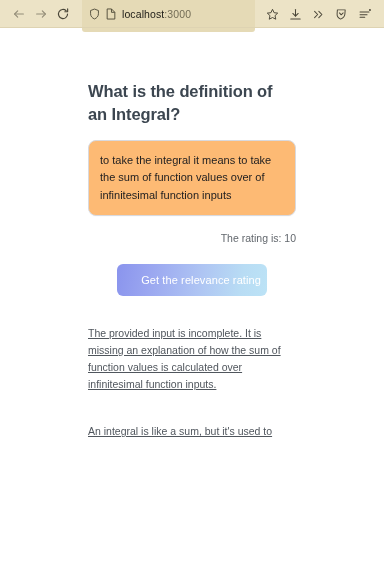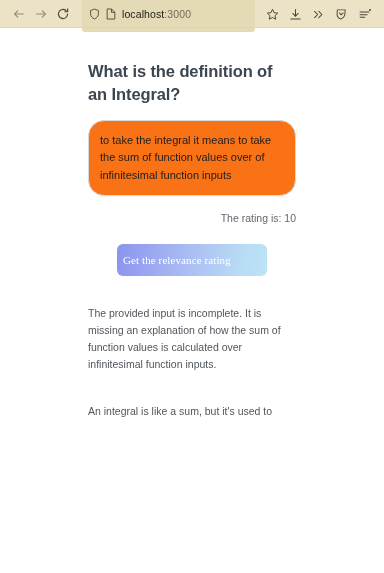--- a/index.html
+++ b/index.html
@@ -86,40 +86,41 @@
     position: relative;
   }
 
   
   .page {
     padding: 12px;
     background: #ffffff;
     height: 390px;
     box-sizing: border-box;
     overflow: hidden;
+    margin-top: 20px;
   }
   .content {
     width: 208px;
     margin: 0 auto;
     padding-top: 20px;
   }
 
   .page-title {
     font-size: 16.5px;
     line-height: 1.42;
     font-weight: 700;
     color: #3c4650;
     margin: 0 0 13px 0;
     letter-spacing: -0.1px;
   }
 
   .answer-box {
     border: 1px solid #d9d9dd;
-    border-radius: 16px;
-    background: #f97316;
+    border-radius: 8px;
+    background: #fdba74;
     padding: 11px 11px 12px 11px;
     box-sizing: border-box;
     height: 76px;
     font-size: 11px;
     line-height: 1.58;
     color: #1d1d1f;
     overflow: hidden;
     box-shadow: 0 1px 1px rgba(0,0,0,0.02);
   }
 
@@ -128,45 +129,46 @@
     font-size: 10.5px;
     color: #62676d;
     margin-top: 16px;
   }
 
   .btn {
     display: block;
     border: none;
     outline: none;
     color: #ffffff;
-    font-family: Liberation Serif, serif;
+    font-family: Liberation Sans, sans-serif;
     font-size: 11px;
     font-weight: 400;
     border-radius: 6px;
     cursor: pointer;
     background: linear-gradient(100deg, #8a94ed 0%, #9aa6f0 22%, #aec4f3 55%, #b8dcf4 82%, #bce3f6 100%);
-    text-align: left;
+    text-align: right;
     letter-spacing: 0.1px;
   }
   .btn-relevance {
     width: 150px;
     height: 32px;
     margin: 20px auto 0 auto;
   }
   .btn-explain-rating {
     width: 127px;
     height: 32px;
     margin: 22px auto 0 auto;
   }
 
   .body-par {
     font-size: 10.5px;
     line-height: 1.62;
     color: #50565d;
     margin: 28px 0 0 0;
+    text-decoration: underline;
   }
   .par-explanation { margin-top: 29px; }
   .par-concept { margin-top: 30px; }
 </style>
 </head>
 <body>
 
 <div class="browser-toolbar">
 
   <div class="nav-btn disabled">

